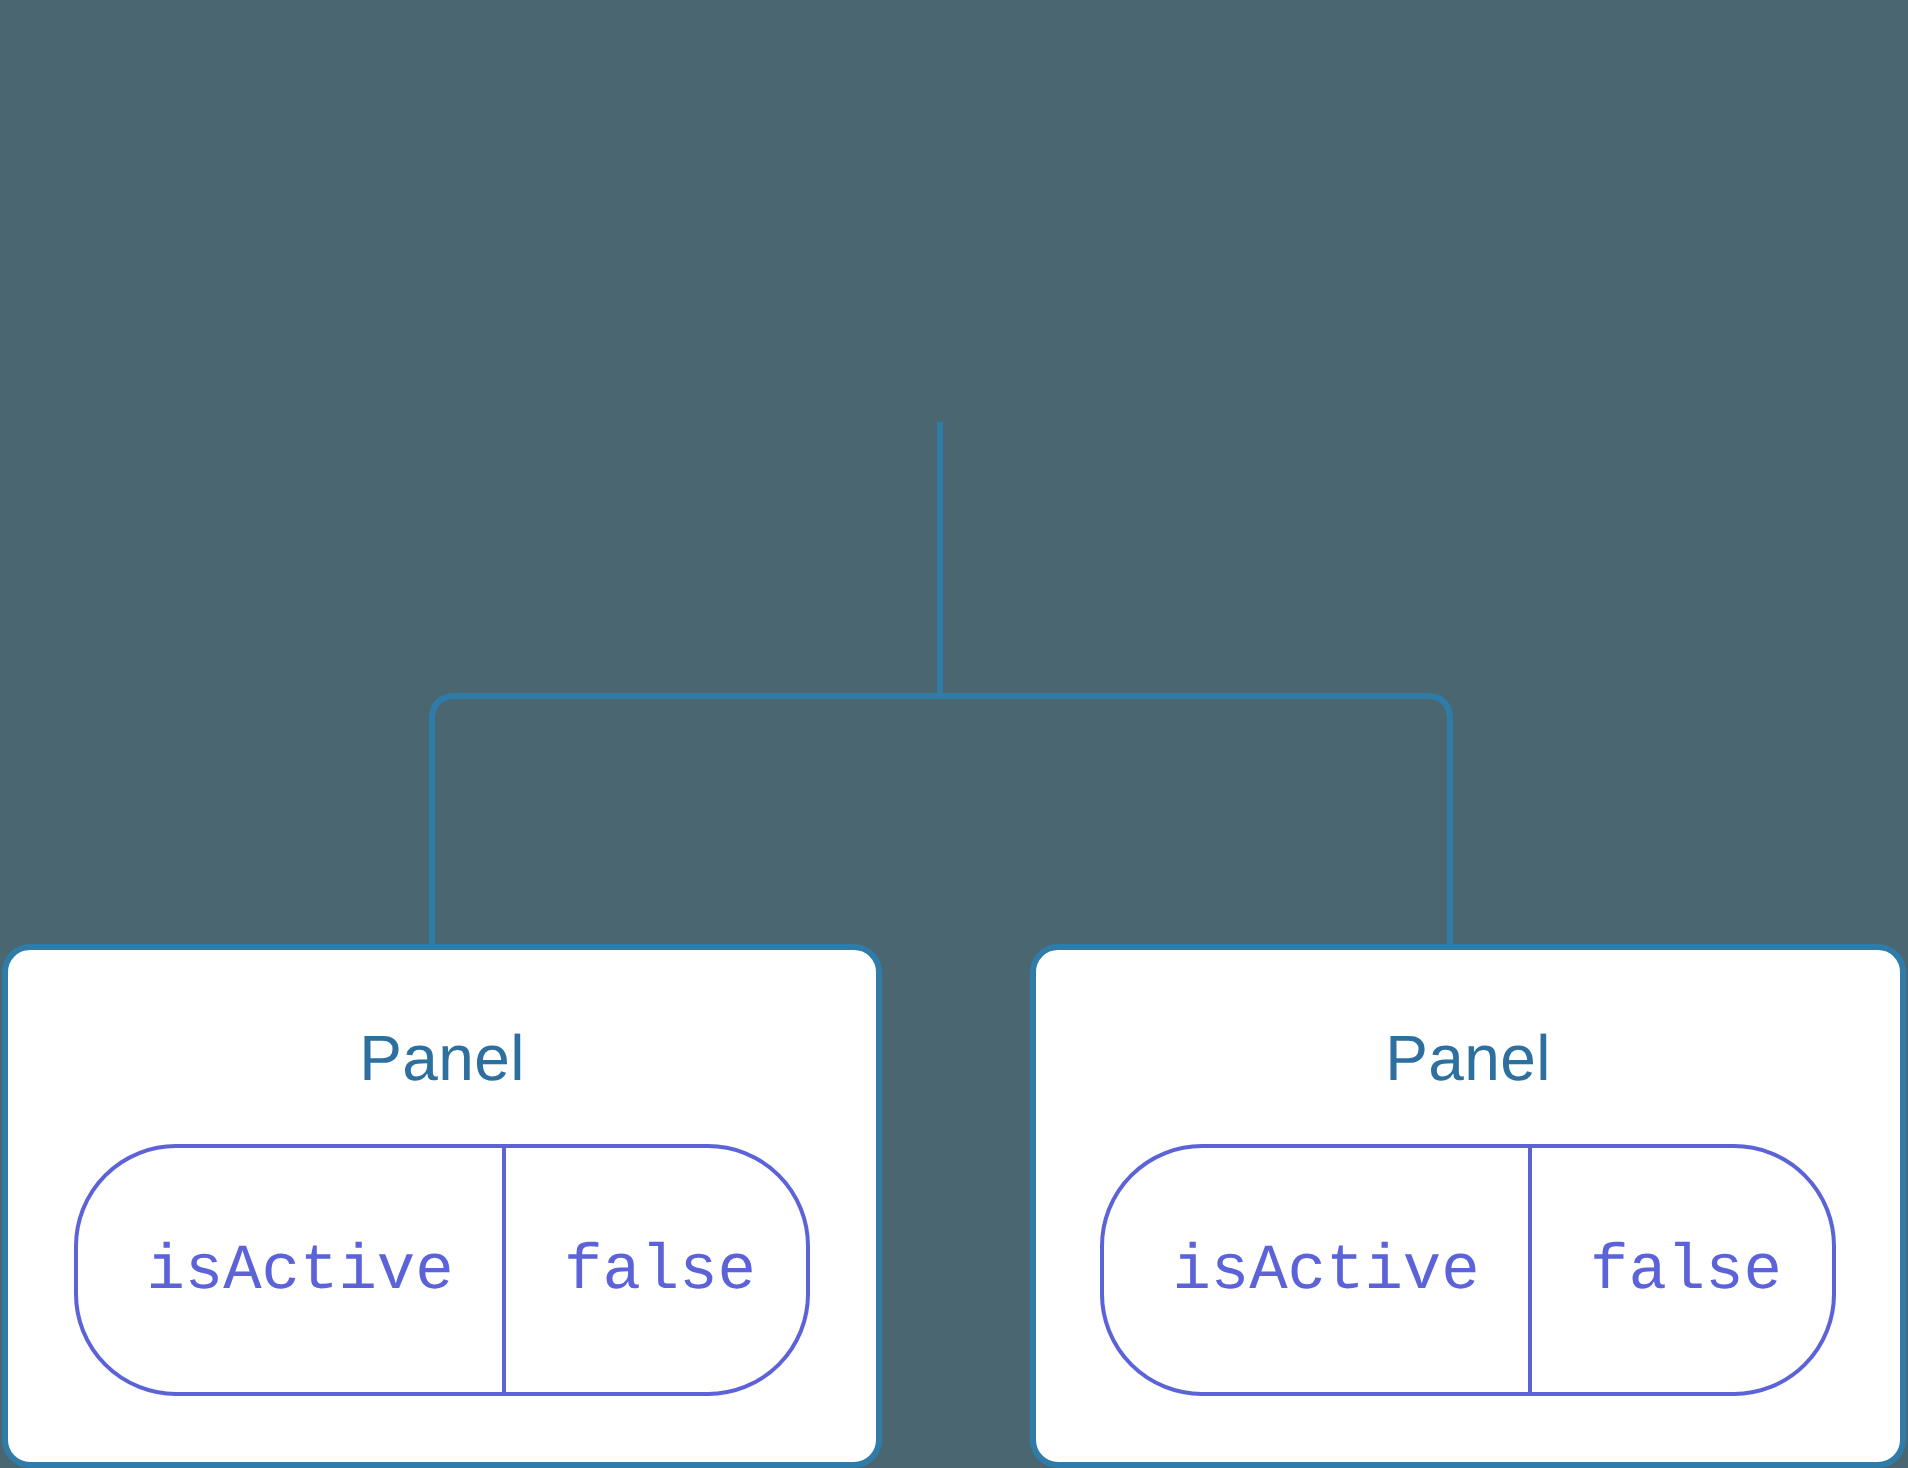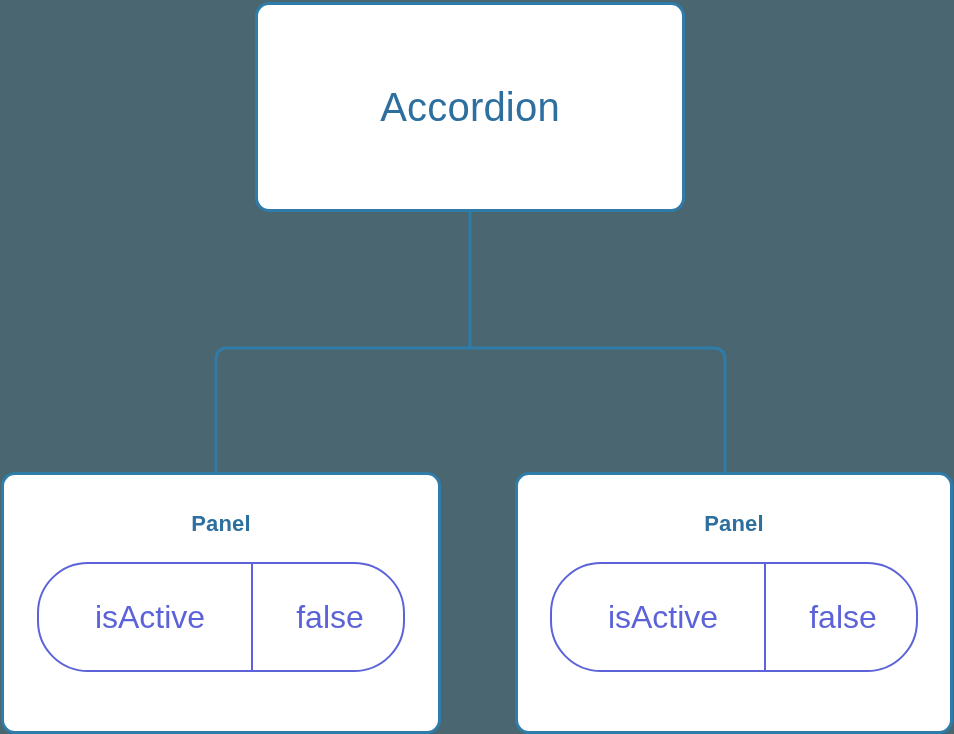--- a/index.html
+++ b/index.html
@@ -72,35 +72,35 @@
   }
   #node-panel-left {
     left: 1px;
     width: 440px;
   }
   #node-panel-right {
     left: 515px;
     width: 438px;
   }
   .panel-node .node-title {
-    font-size: 22px;
+    font-size: 32px;
     line-height: 1;
-    font-weight: bold;
   }
 
   
   .state-pill {
     margin-top: 27px;
-    height: 110px;
+    height: 126px;
     border: 2px solid #5c63d8;
     border-radius: 51px;
     box-sizing: border-box;
     display: flex;
     align-items: stretch;
     background: #ffffff;
+    font-family: Liberation Mono, monospace;
   }
   #node-panel-left .state-pill { width: 368px; }
   #node-panel-right .state-pill { width: 368px; }
 
   .pill-cell {
     display: flex;
     align-items: center;
     justify-content: center;
     color: #5c63d8;
     font-size: 32px;
@@ -122,23 +122,20 @@
 <body>
 
 <div id="diagram">
 
   <svg id="connectors" viewBox="0 0 954 734" width="954" height="734" fill="none">
     <path d="M470,211 L470,348" stroke="#2f7ca8" stroke-width="3" stroke-linecap="butt"></path>
     <path d="M470,348 L228,348 Q216,348 216,360 L216,474" stroke="#2f7ca8" stroke-width="3" stroke-linecap="butt"></path>
     <path d="M470,348 L713,348 Q725,348 725,360 L725,474" stroke="#2f7ca8" stroke-width="3" stroke-linecap="butt"></path>
   </svg>
 
-  <div class="node" id="node-root">
-    <span class="node-title">Accordion</span>
-  </div>
 
   <div class="node panel-node" id="node-panel-left">
     <span class="node-title">Panel</span>
     <div class="state-pill">
       <span class="pill-cell pill-key">isActive</span>
       <span class="pill-cell pill-value">false</span>
     </div>
   </div>
 
   <div class="node panel-node" id="node-panel-right">

